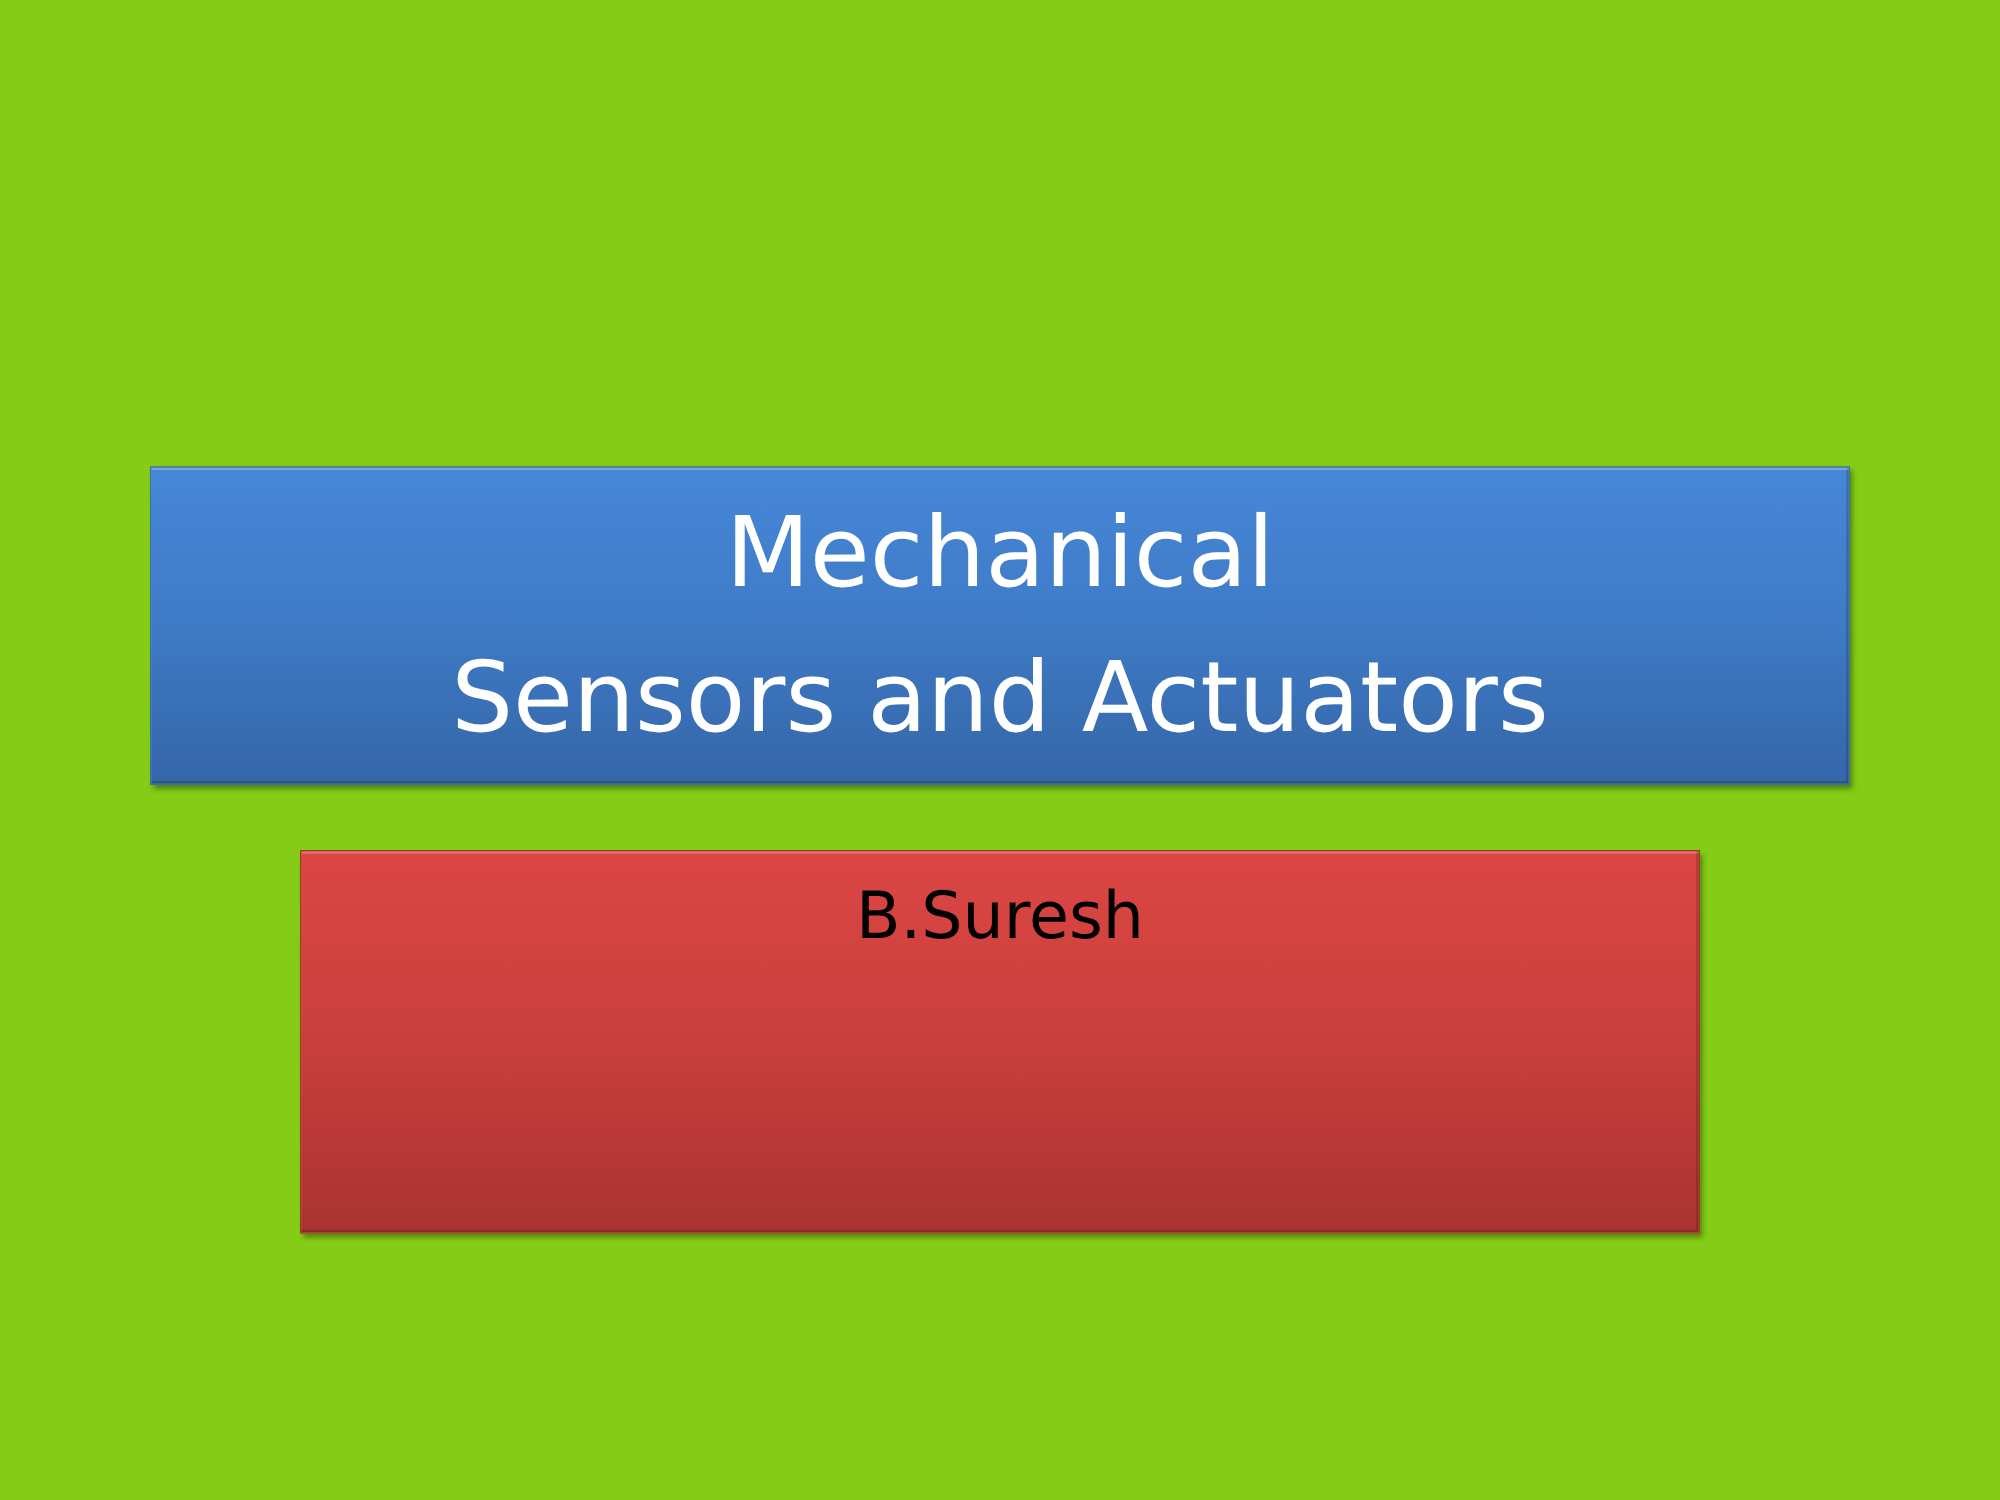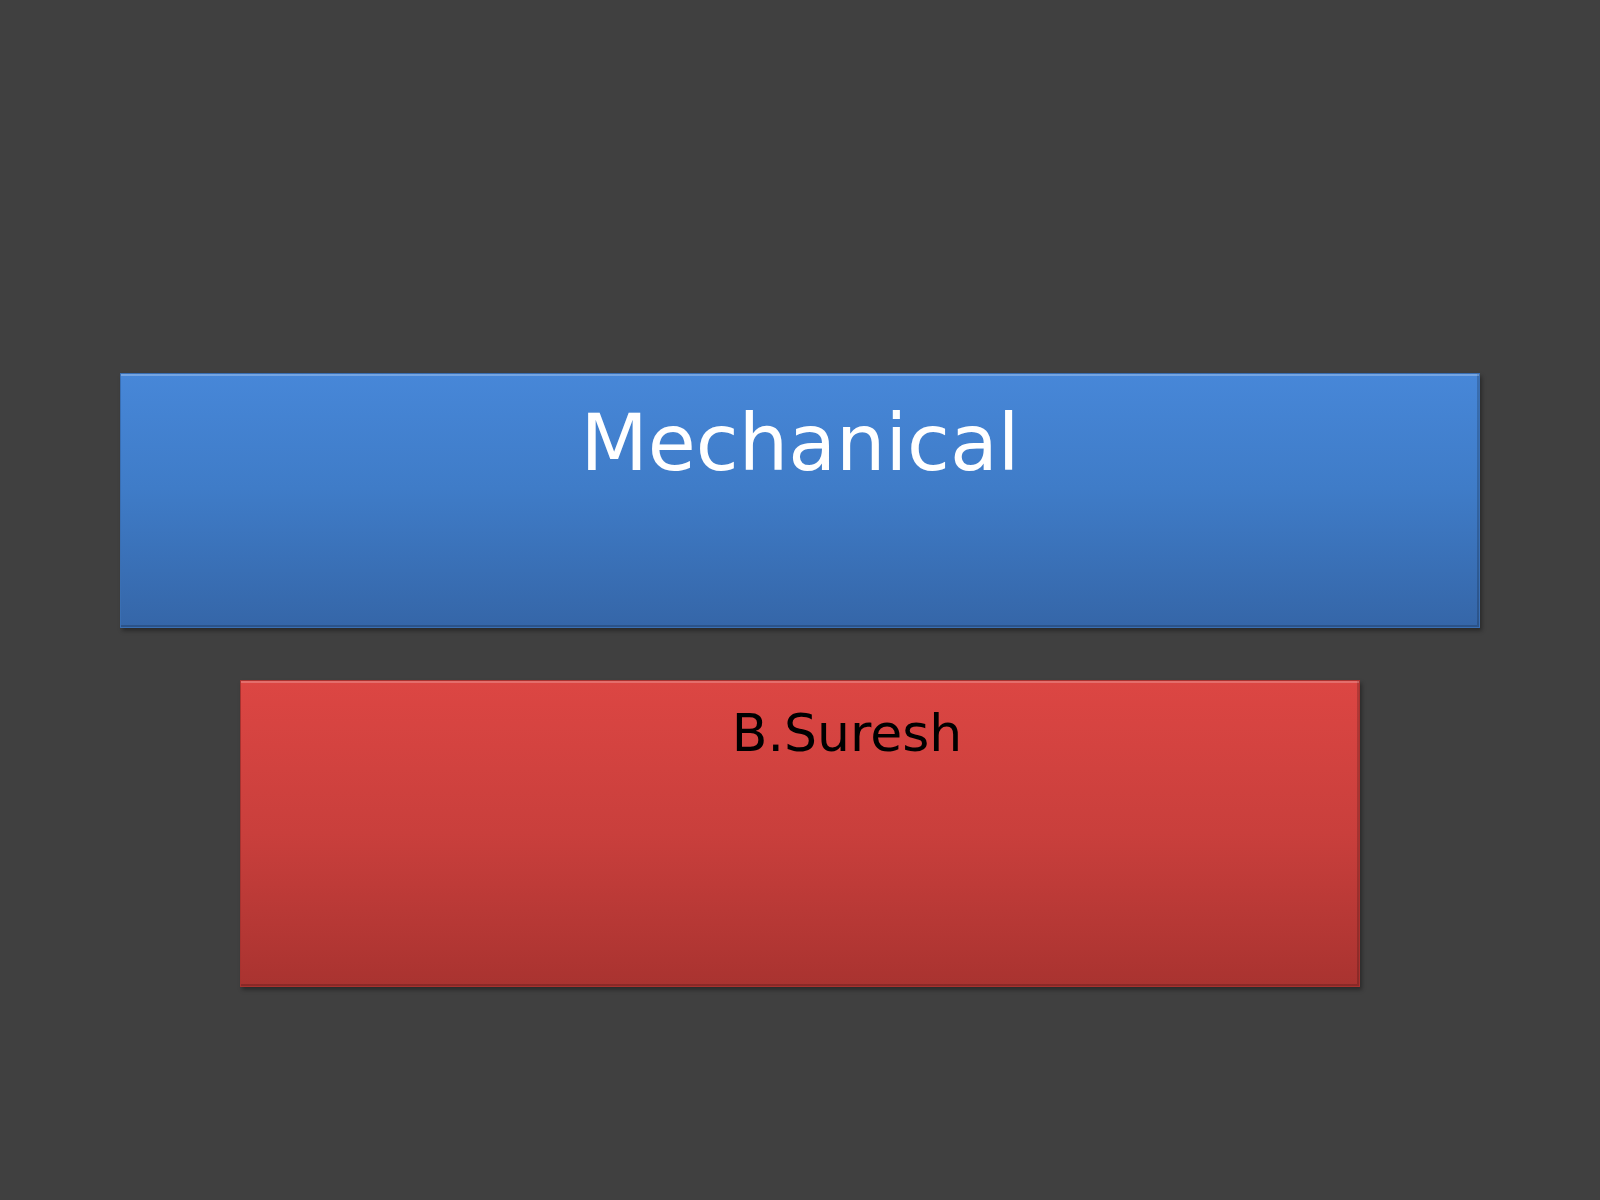--- a/index.html
+++ b/index.html
@@ -7,21 +7,21 @@
       padding: 0;
       width: 1600px;
       height: 1200px;
       background: #ffffff;
       overflow: hidden;
     }
     .slide {
       position: relative;
       width: 1600px;
       height: 1200px;
-      background: #404040;
+      background: #84cc16;
       font-family: "DejaVu Sans", "Liberation Sans", sans-serif;
     }
     .title-box {
       position: absolute;
       left: 120px;
       top: 373px;
       width: 1360px;
       height: 255px;
       background: linear-gradient(to bottom, #4787d8 0%, #3f7cc8 45%, #3566a8 100%);
       border: 1px solid #3a6fb3;
@@ -55,26 +55,27 @@
       color: #000000;
     }
     .sub-line {
       position: absolute;
       left: 0;
       width: 100%;
       font-size: 52px;
       line-height: 1;
       white-space: nowrap;
     }
-    .sub-line.s1 { top: 26px; margin-left: 47px; }
+    .sub-line.s1 { top: 26px; }
     .sub-line.s2 { top: 128px; }
   </style>
 </head>
 <body>
 
 <div class="slide">
   <div class="title-box">
     <div class="title-line l1">Mechanical</div>
+    <div class="title-line l2">Sensors and Actuators</div>
   </div>
   <div class="subtitle-box">
     <div class="sub-line s1">B.Suresh</div>
   </div>
 </div>
 
 </body></html>

